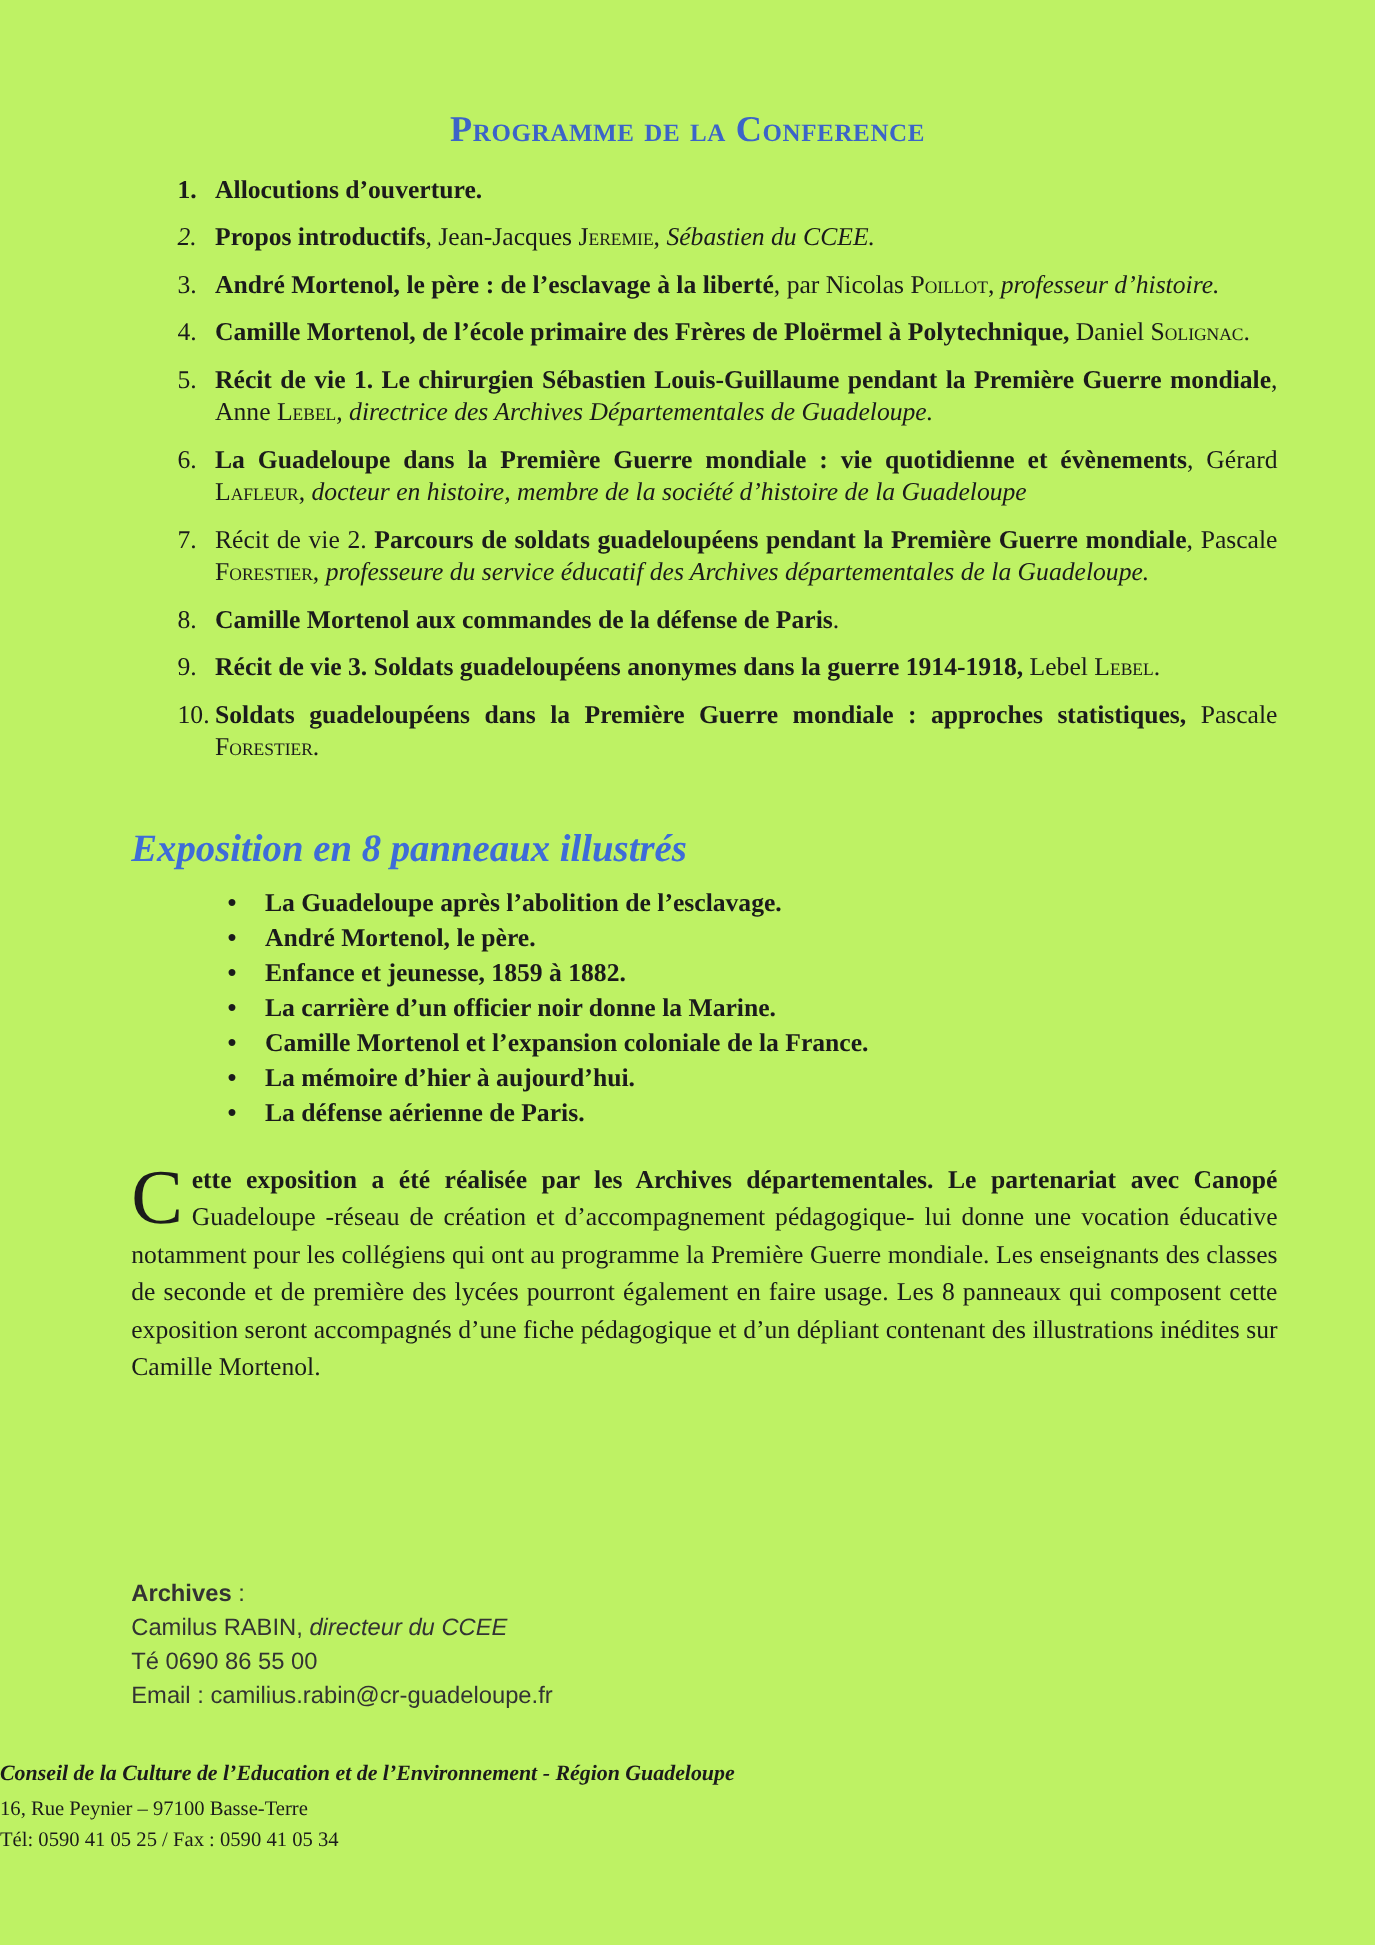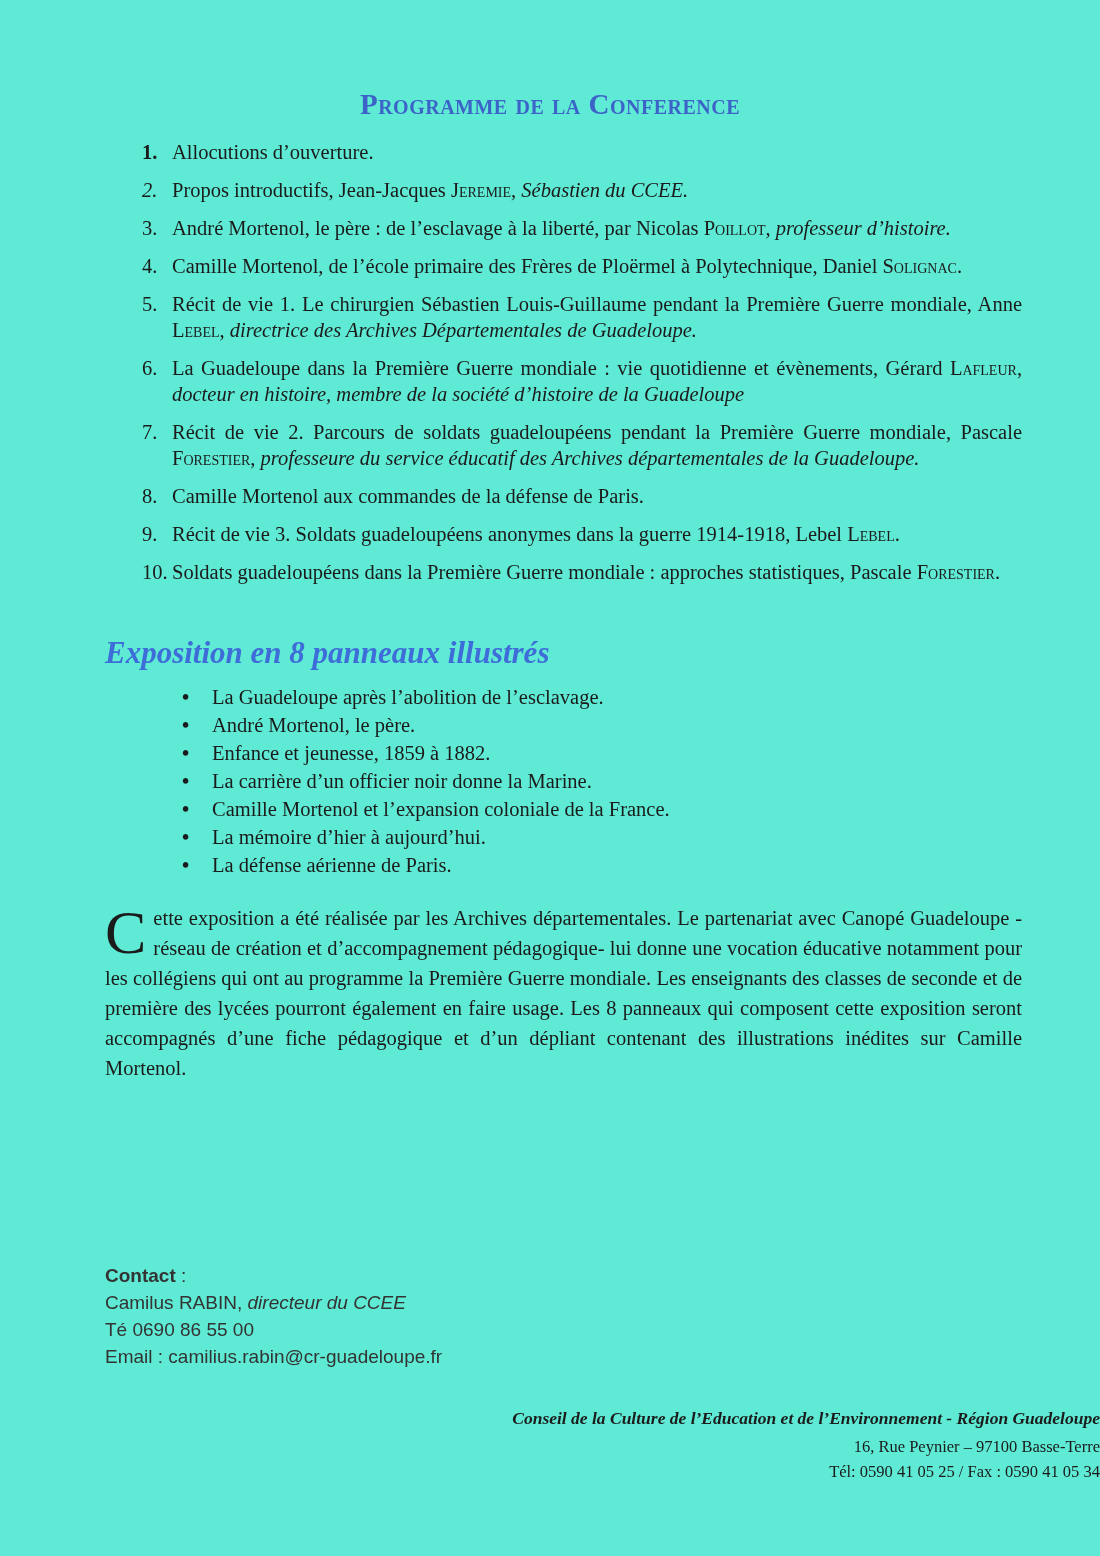--- a/index.html
+++ b/index.html
@@ -4,21 +4,21 @@
 <style>
   html, body {
     margin: 0;
     padding: 0;
     background: #ffffff;
   }
   .page {
     position: relative;
     width: 1100px;
     height: 1556px;
-    background: #5eead4;
+    background: #bef264;
     font-family: "Liberation Serif", serif;
     color: #1b1b1b;
     overflow: hidden;
   }
   .doc-title {
     margin: 0;
     padding-top: 88px;
     text-align: center;
     font-variant: small-caps;
     font-weight: bold;
@@ -40,21 +40,21 @@
   }
   .num {
     position: absolute;
     left: -30px;
     top: 0;
     white-space: nowrap;
   }
   .num.bold { font-weight: bold; }
   .num.italic { font-style: italic; }
   .seg-regular { font-weight: normal; }
-  .seg-bold { font-weight: normal; }
+  .seg-bold { font-weight: bold; }
   .seg-italic { font-style: italic; }
   .seg-sc { font-variant: small-caps; }
   .seg-bolditalic { font-weight: bold; font-style: italic; }
   h2.section-heading {
     margin: 50px 78px 0 105px;
     font-size: 31px;
     font-weight: bold;
     color: #3e6cd8;
     font-family: "Liberation Serif", serif;
     font-style: italic;
@@ -94,21 +94,21 @@
     font-size: 19px;
     line-height: 27px;
     color: #333333;
   }
   .contact-label { font-weight: bold; }
   .footer {
     position: absolute;
     left: 0;
     top: 1406px;
     width: 100%;
-    text-align: right;
+    text-align: left;
   }
   .footer-line { font-size: 16.5px; line-height: 25px; }
   .footer-line.first { font-size: 17.5px; margin-bottom: 3px; }
 </style>
 </head>
 <body>
 
 <div class="page">
 
   <div class="doc-title">Programme de la Conference</div>
@@ -134,21 +134,21 @@
       <li class="bullet-item"><span class="bullet">•</span><span class="seg-bold">Enfance et jeunesse, 1859 à 1882.</span></li>
       <li class="bullet-item"><span class="bullet">•</span><span class="seg-bold">La carrière d’un officier noir donne la Marine.</span></li>
       <li class="bullet-item"><span class="bullet">•</span><span class="seg-bold">Camille Mortenol et l’expansion coloniale de la France.</span></li>
       <li class="bullet-item"><span class="bullet">•</span><span class="seg-bold">La mémoire d’hier à aujourd’hui.</span></li>
       <li class="bullet-item"><span class="bullet">•</span><span class="seg-bold">La défense aérienne de Paris.</span></li>
     </ul>
 
   <p class="lede"><span class="dropcap">C</span><span id="lede-segments"><span class="seg-bold">ette exposition a été réalisée par les Archives départementales. Le partenariat avec Canopé</span><span class="seg-regular"> Guadeloupe -réseau de création et d’accompagnement pédagogique- lui donne une vocation éducative notamment pour les collégiens qui ont au programme la Première Guerre mondiale. Les enseignants des classes de seconde et de première des lycées pourront également en faire usage. Les 8 panneaux qui composent cette exposition seront accompagnés d’une fiche pédagogique et d’un dépliant contenant des illustrations inédites sur Camille Mortenol.</span></span></p>
 
   <div class="contact">
-    <div><span class="contact-label">Contact</span><span> :</span></div>
+    <div><span class="contact-label">Archives</span><span> :</span></div>
     <div id="contact-lines">
         <div class="contact-line"><span class="seg-regular">Camilus RABIN, </span><span class="seg-italic">directeur du CCEE</span></div>
         <div class="contact-line"><span class="seg-regular">Té 0690 86 55 00</span></div>
         <div class="contact-line"><span class="seg-regular">Email : camilius.rabin@cr-guadeloupe.fr</span></div>
       </div>
   </div>
 
   <div class="footer" id="footer-block">
       <div class="footer-line first seg-bolditalic">Conseil de la Culture de l’Education et de l’Environnement - Région Guadeloupe</div>
       <div class="footer-line seg-regular">16, Rue Peynier – 97100 Basse-Terre</div>

